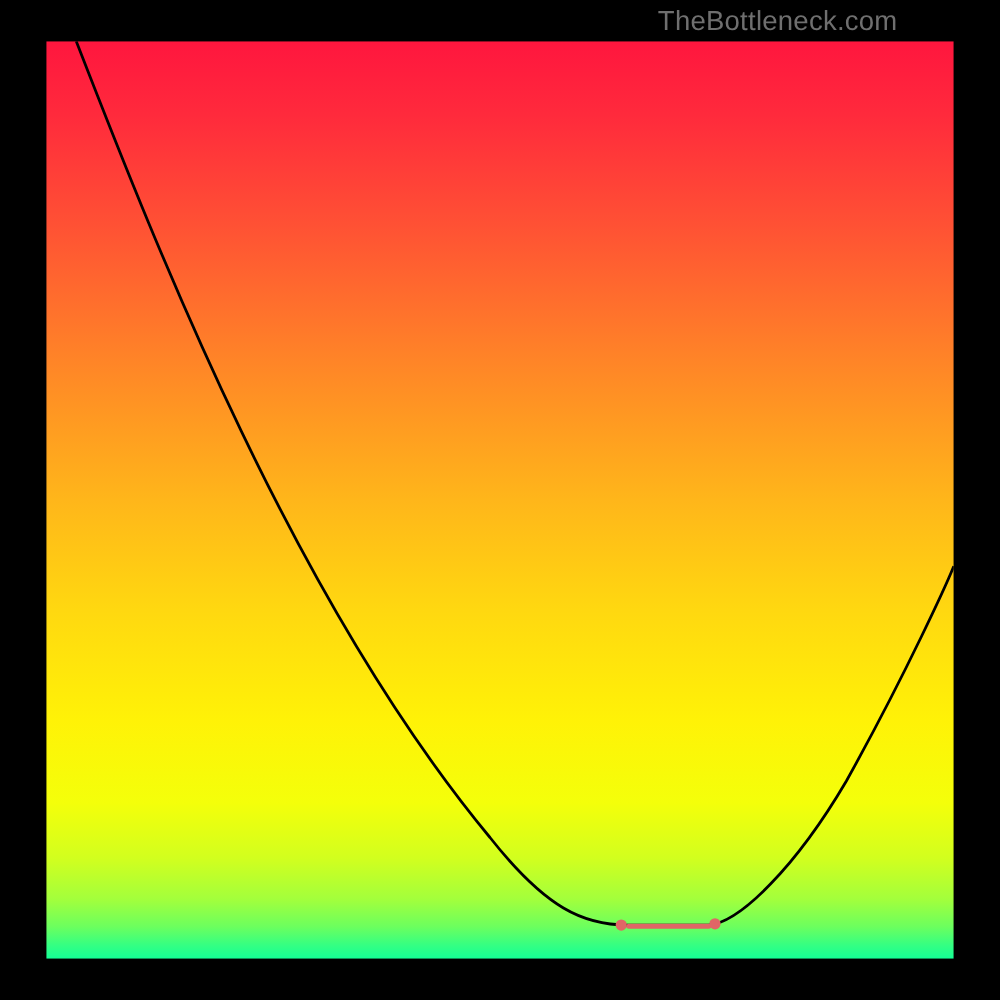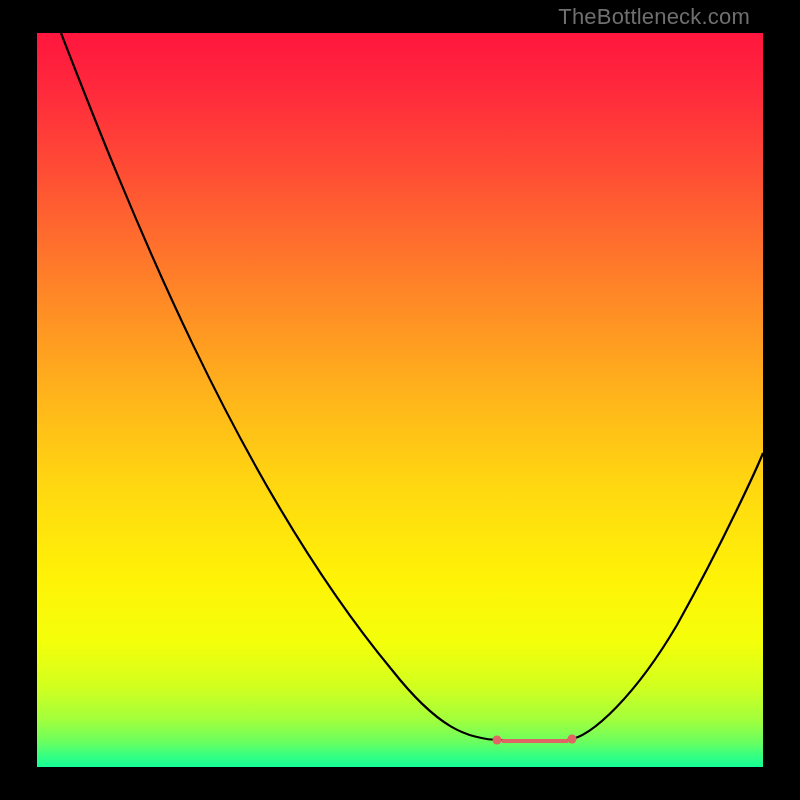--- a/index.html
+++ b/index.html
@@ -11,21 +11,20 @@
     overflow: hidden;
     font-family: Arial, Helvetica, sans-serif;
   }
   .frame {
     position: absolute;
     left: 0;
     top: 0;
     width: 728px;
     height: 800px;
     background: #000;
-    padding-left: 32px;
   }
   .watermark {
     position: absolute;
     top: 4px;
     right: 10px;
     color: #6f6f6f;
     font-size: 22px;
     font-weight: 500;
     letter-spacing: 0.2px;
   }

